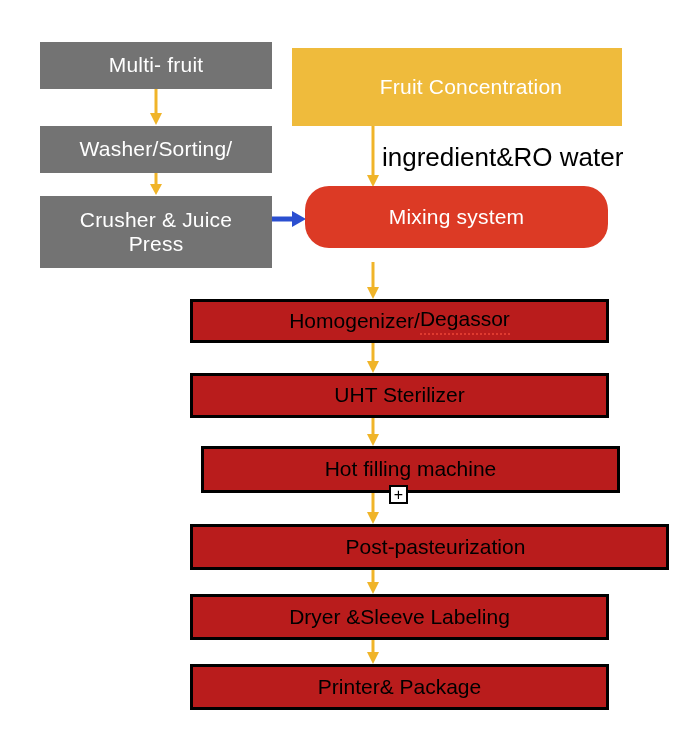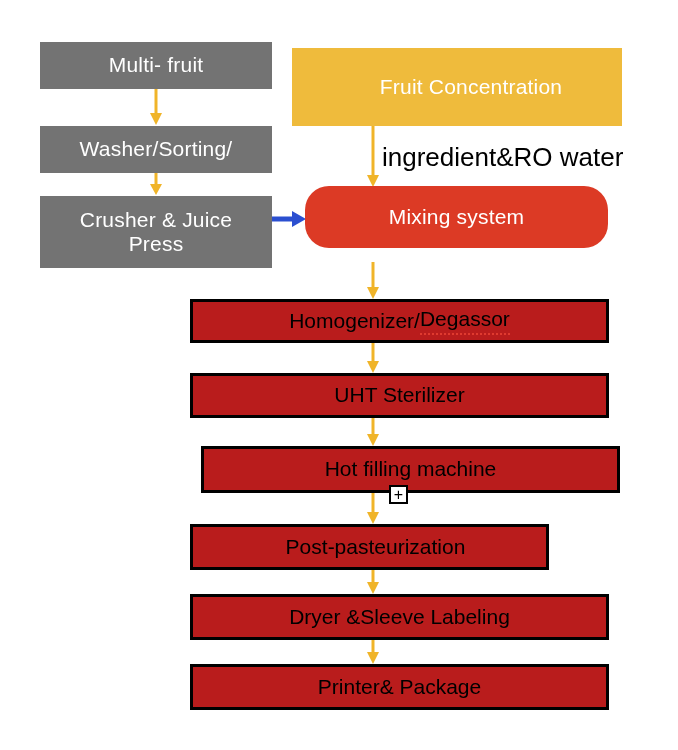--- a/index.html
+++ b/index.html
@@ -196,21 +196,21 @@
   </div>
 
   <div class="node outlined" style="left:190px; top:446px; width:419px; height:47px;margin-left:11px;">
     <span>Hot filling machine</span>
   </div>
 
   <div class="plus-handle" style="left:389px; top:485px;">
     <span>+</span>
   </div>
 
-  <div class="node outlined" style="left:190px; top:524px; width:359px; height:46px;padding-left:12px;">
+  <div class="node outlined" style="left:190px; top:524px; width:479px; height:46px;padding-left:12px;">
     <span>Post-pasteurization</span>
   </div>
 
   <div class="node outlined" style="left:190px; top:664px; width:419px; height:46px;">
     <span>Printer&amp; Package</span>
   </div>
 
   <div class="node outlined" style="left:190px; top:594px; width:419px; height:46px;">
     <span>Dryer &amp;Sleeve Labeling</span>
   </div>

